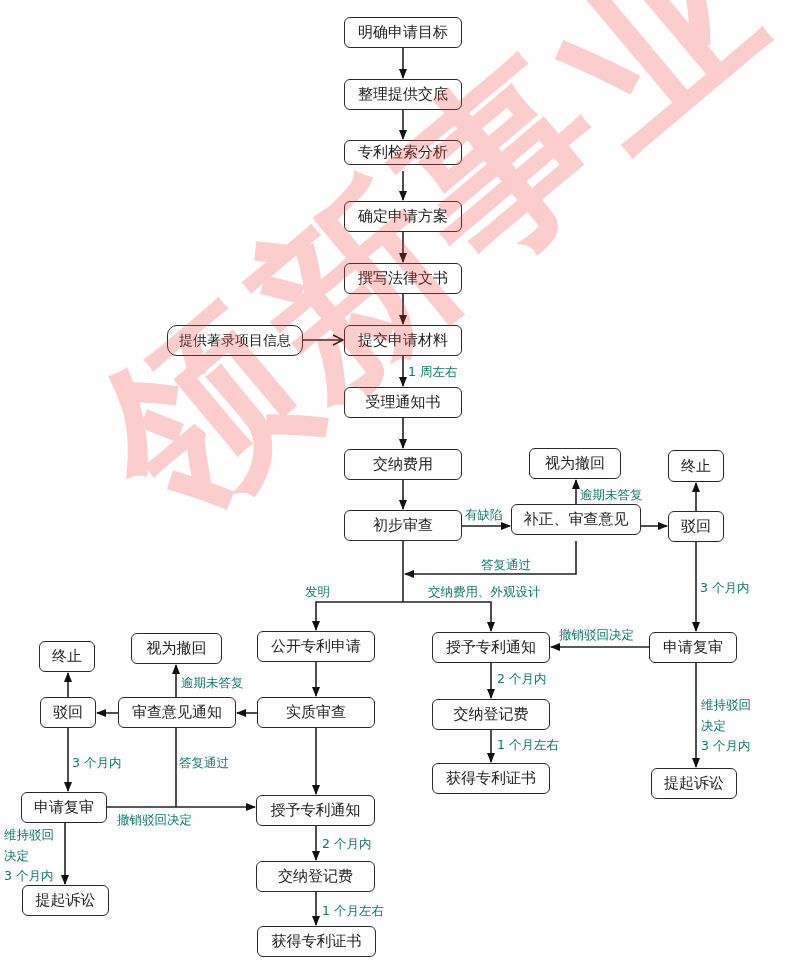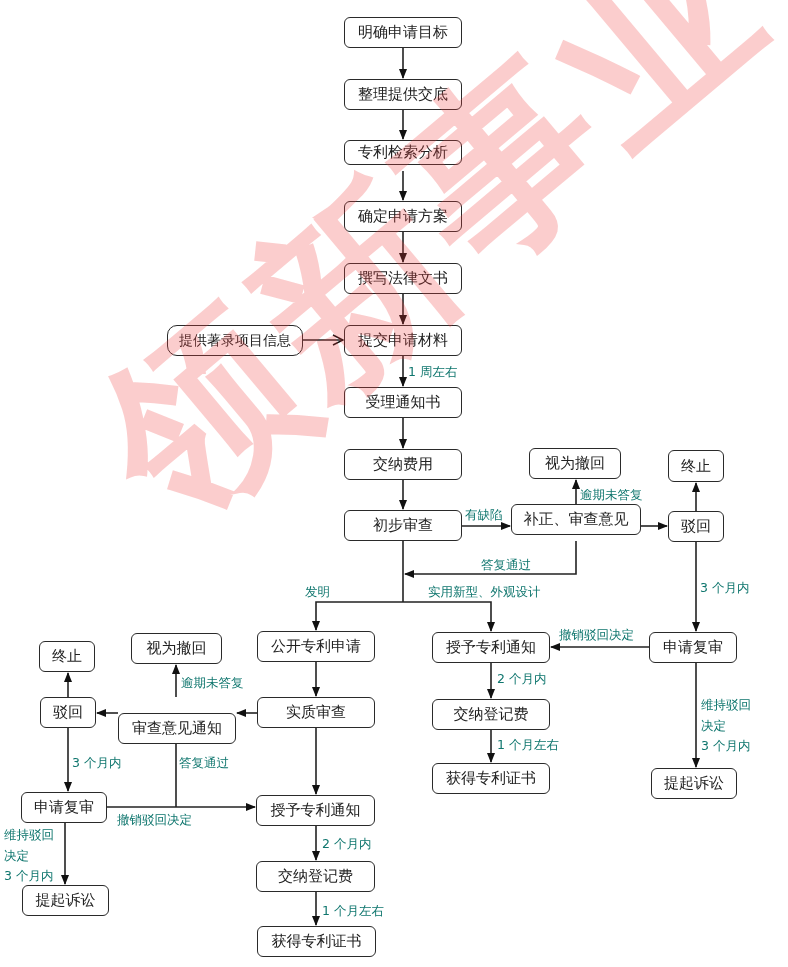--- a/index.html
+++ b/index.html
@@ -92,36 +92,36 @@
   <div class="node" style="left:668px;top:511px;width:56px;height:31px;">驳回</div>
   <div class="node" style="left:649px;top:632px;width:88px;height:31px;">申请复审</div>
   <div class="node" style="left:651px;top:768px;width:86px;height:31px;">提起诉讼</div>
 
   <div class="node" style="left:432px;top:632px;width:118px;height:31px;">授予专利通知</div>
   <div class="node" style="left:432px;top:699px;width:118px;height:31px;">交纳登记费</div>
   <div class="node" style="left:432px;top:763px;width:118px;height:31px;">获得专利证书</div>
 
   <div class="node" style="left:257px;top:631px;width:118px;height:31px;">公开专利申请</div>
   <div class="node" style="left:257px;top:697px;width:118px;height:31px;">实质审查</div>
-  <div class="node" style="left:118px;top:697px;width:118px;height:31px;margin-top:16px;">审查意见通知</div>
+  <div class="node" style="left:118px;top:697px;width:118px;height:31px;">审查意见通知</div>
   <div class="node" style="left:131px;top:633px;width:91px;height:31px;">视为撤回</div>
   <div class="node" style="left:40px;top:697px;width:56px;height:31px;">驳回</div>
   <div class="node" style="left:39px;top:641px;width:56px;height:31px;">终止</div>
   <div class="node" style="left:21px;top:792px;width:86px;height:31px;">申请复审</div>
   <div class="node" style="left:22px;top:885px;width:87px;height:31px;">提起诉讼</div>
   <div class="node" style="left:256px;top:795px;width:119px;height:31px;">授予专利通知</div>
   <div class="node" style="left:256px;top:861px;width:119px;height:31px;">交纳登记费</div>
   <div class="node" style="left:257px;top:926px;width:119px;height:31px;">获得专利证书</div>
 
   <span class="lbl" style="left:408px;top:364px;">1 周左右</span>
   <span class="lbl" style="left:465px;top:507px;">有缺陷</span>
   <span class="lbl" style="left:580px;top:487px;">逾期未答复</span>
   <span class="lbl" style="left:481px;top:557px;">答复通过</span>
   <span class="lbl" style="left:305px;top:584px;">发明</span>
-  <span class="lbl" style="left:428px;top:584px;">实用新型、外观设计</span>
+  <span class="lbl" style="left:428px;top:584px;">交纳费用、外观设计</span>
   <span class="lbl" style="left:700px;top:580px;">3 个月内</span>
   <span class="lbl" style="left:559px;top:627px;">撤销驳回决定</span>
   <span class="lbl" style="left:497px;top:671px;">2 个月内</span>
   <span class="lbl" style="left:497px;top:737px;">1 个月左右</span>
   <span class="lbl" style="left:701px;top:697px;">维持驳回</span>
   <span class="lbl" style="left:701px;top:718px;">决定</span>
   <span class="lbl" style="left:701px;top:738px;">3 个月内</span>
   <span class="lbl" style="left:181px;top:675px;">逾期未答复</span>
   <span class="lbl" style="left:179px;top:755px;">答复通过</span>
   <span class="lbl" style="left:72px;top:755px;">3 个月内</span>

